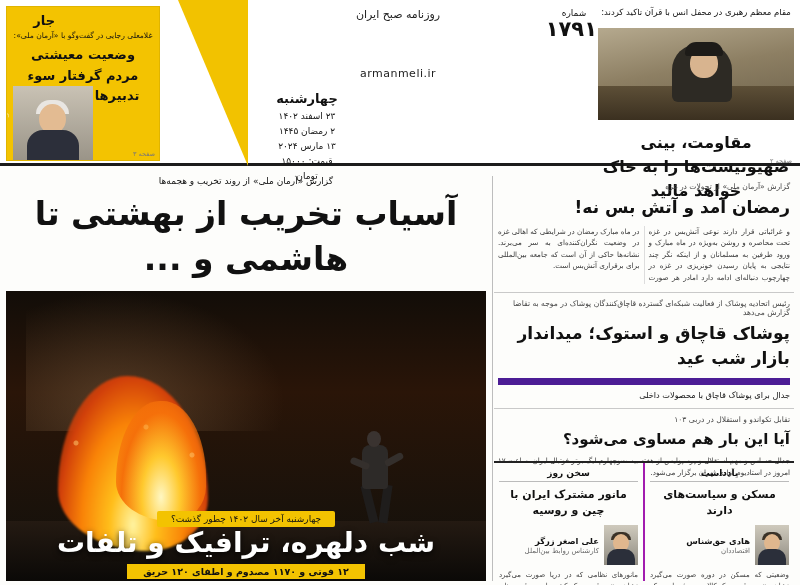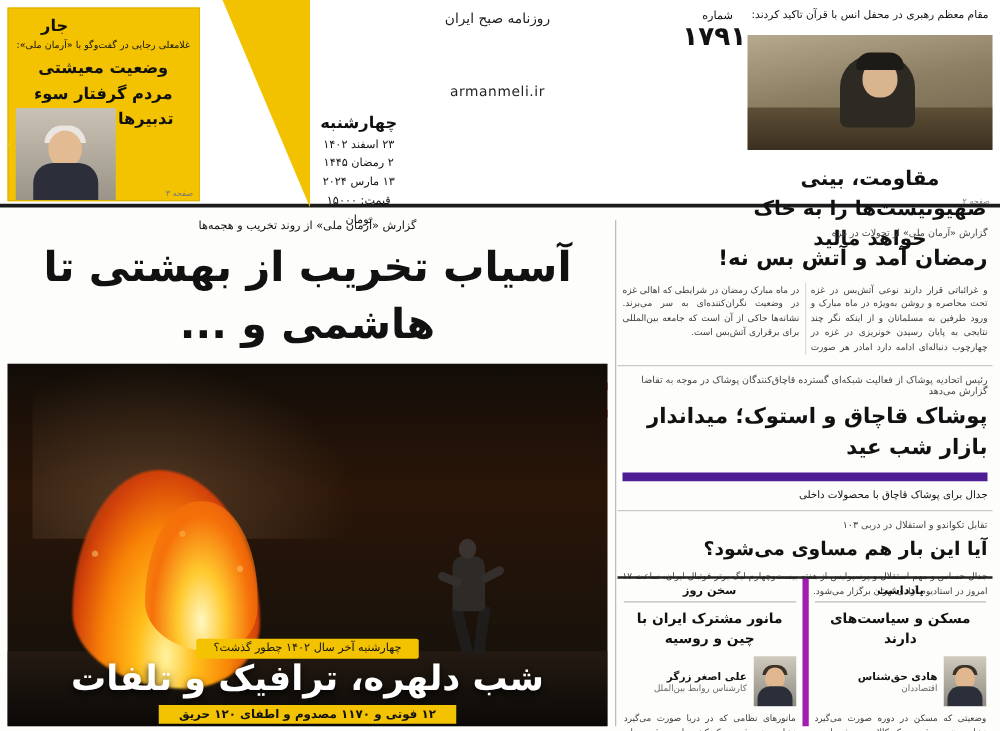--- a/index.html
+++ b/index.html
@@ -54,21 +54,21 @@
   .issue-badge {
     position: absolute;
     top: 8px; right: 203px;
     width: 46px; text-align: center;
     color: #111;
   }
   .issue-badge .lbl { font-size: 9px; }
   .issue-badge .num { font-size: 21px; font-weight: bold; line-height: 1.1; }
   .dateblock {
     position: absolute;
-    top: 88px; right: 480px;
+    top: 88px; right: 460px;
     width: 66px;
     text-align: center;
     font-size: 9px;
     line-height: 1.65;
     color: #111;
   }
   .dateblock .dow { font-size: 13px; font-weight: bold; }
   .yellow-wedge {
     position: absolute;
     top: 0; right: 552px;
@@ -185,21 +185,21 @@
   .side-body { font-size: 7.2px; color: #3a3a3a; line-height: 1.62; text-align: justify; margin-top: 5px; }
   .twocol { column-count: 2; column-gap: 9px; column-rule: 1px solid #ddd; }
   .bulletline {
     font-size: 8.2px; color: #111; margin-top: 6px;
     border-top: 7px solid #4c1d95; padding-top: 5px;
   }
 
   
   .botbar { position: absolute; bottom: 4px; right: 6px; width: 300px; height: 120px; border-top: 2px solid #222; display: flex; }
   .botcol { flex: 1; padding: 5px 5px 0; }
-  .botcol + .botcol { border-right: 5px solid #a21caf; }
+  .botcol + .botcol { border-right: 2px solid #a21caf; }
   .botcol .sec { font-size: 9px; font-weight: bold; color: #111; text-align: center; border-bottom: 1px solid #bbb; padding-bottom: 3px; }
   .botcol .hl { font-size: 11px; font-weight: bold; color: #111; text-align: center; line-height: 1.45; margin-top: 5px; }
   .byline { display: flex; align-items: center; gap: 5px; margin-top: 6px; }
   .mug { width: 34px; height: 40px; background: linear-gradient(180deg,#cfcabd,#8e8a80); flex: none; position: relative; overflow: hidden; }
   .mug .h { position: absolute; bottom: 13px; left: 9px; width: 16px; height: 18px; background: #e0b78e; border-radius: 50%; }
   .mug .hr { position: absolute; bottom: 25px; left: 7px; width: 20px; height: 8px; background: #3a3228; border-radius: 9px 9px 0 0; }
   .mug .s { position: absolute; bottom: 0; left: 3px; width: 28px; height: 16px; background: #2b2f3a; border-radius: 10px 10px 0 0; }
   .byname { font-size: 8.4px; font-weight: bold; color: #111; line-height: 1.45; }
   .byrole { font-size: 7px; color: #666; }
   .botcol .body { font-size: 7px; color: #3a3a3a; line-height: 1.6; text-align: justify; margin-top: 5px; }

